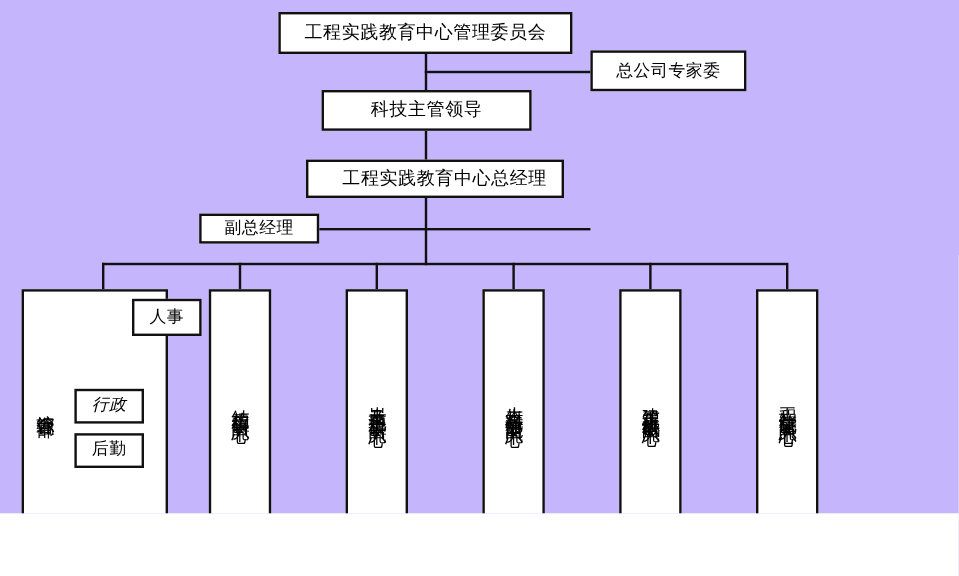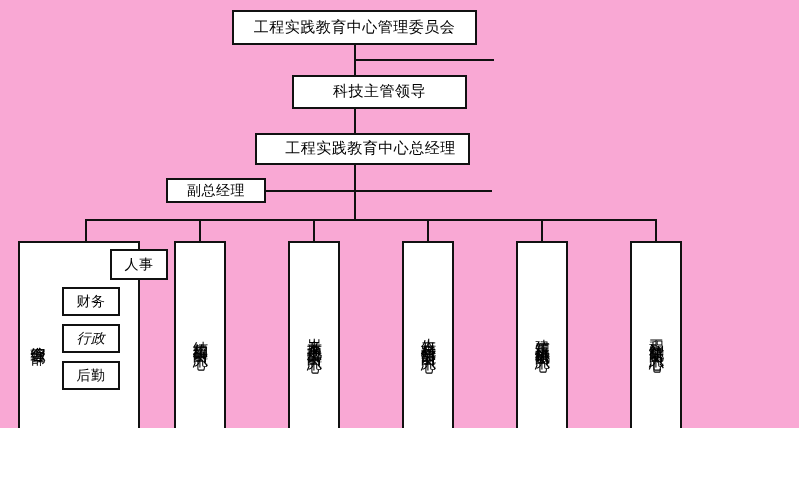--- a/index.html
+++ b/index.html
@@ -8,21 +8,21 @@
     background: #ffffff;
   }
   body {
     font-family: "DejaVu Sans", "Liberation Sans", sans-serif;
     color: #000000;
   }
   #chart-root {
     position: relative;
     width: 799px;
     height: 428px;
-    background: #f9a8d4;
+    background: #c4b5fd;
     overflow: hidden;
   }
 
   
   .box {
     position: absolute;
     box-sizing: border-box;
     border: 2px solid #111111;
     background: #ffffff;
     display: flex;
@@ -88,36 +88,36 @@
 
   <div class="ln v" style="left:85px; top:219px; height:22px;"></div>
   <div class="ln v" style="left:199px; top:219px; height:22px;"></div>
   <div class="ln v" style="left:313px; top:219px; height:22px;"></div>
   <div class="ln v" style="left:427px; top:219px; height:22px;"></div>
   <div class="ln v" style="left:541px; top:219px; height:22px;"></div>
   <div class="ln v" style="left:655px; top:219px; height:22px;"></div>
 
   <div class="box h-text" style="left:232px; top:10px; width:245px; height:35px;">工程实践教育中心管理委员会</div>
 
+  <div class="box h-text small" style="left:492px; top:42px; width:130px; height:34px;">总公司专家委</div>
 
-  <div class="box h-text" style="left:268px; top:75px; width:175px; height:34px;margin-left:24px;">科技主管领导</div>
+  <div class="box h-text" style="left:268px; top:75px; width:175px; height:34px;">科技主管领导</div>
 
   <div class="box h-text" style="left:255px; top:133px; width:215px; height:32px;padding-left:16px;">工程实践教育中心总经理</div>
 
   <div class="box h-text small" style="left:166px; top:178px; width:100px; height:25px;">副总经理</div>
 
 
   <div class="box" style="left:18px; top:241px; width:122px; height:191px; justify-content:flex-start;">
     <span class="v-text dept" style="margin-left:10px;">综合管理部</span>
   </div>
 
   <div class="box sub h-text small" style="left:62px; top:249px; width:58px; height:31px;margin-left:48px;">人事</div>
-  <div class="box sub h-text small" style="left:62px; top:287px; width:58px; height:29px;">财务</div>
   <div class="box sub h-text small" style="left:62px; top:324px; width:58px; height:29px;font-style:italic;">行政</div>
-  <div class="box sub h-text small" style="left:62px; top:361px; width:58px; height:29px;">后勤</div>
+  <div class="box sub h-text small" style="left:62px; top:361px; width:58px; height:29px;font-family:Liberation Serif, serif;">后勤</div>
 
   <div class="box" style="left:174px; top:241px; width:52px; height:191px;">
     <span class="v-text">结构工程研究中心</span>
   </div>
 
   <div class="box" style="left:288px; top:241px; width:52px; height:191px;">
     <span class="v-text">岩土及地下工程研究中心</span>
   </div>
 
   <div class="box" style="left:402px; top:241px; width:52px; height:191px;">

